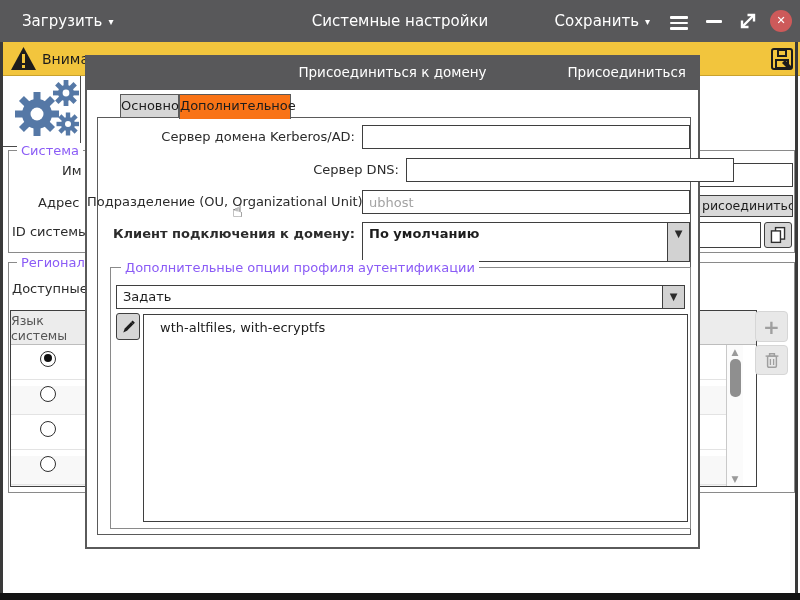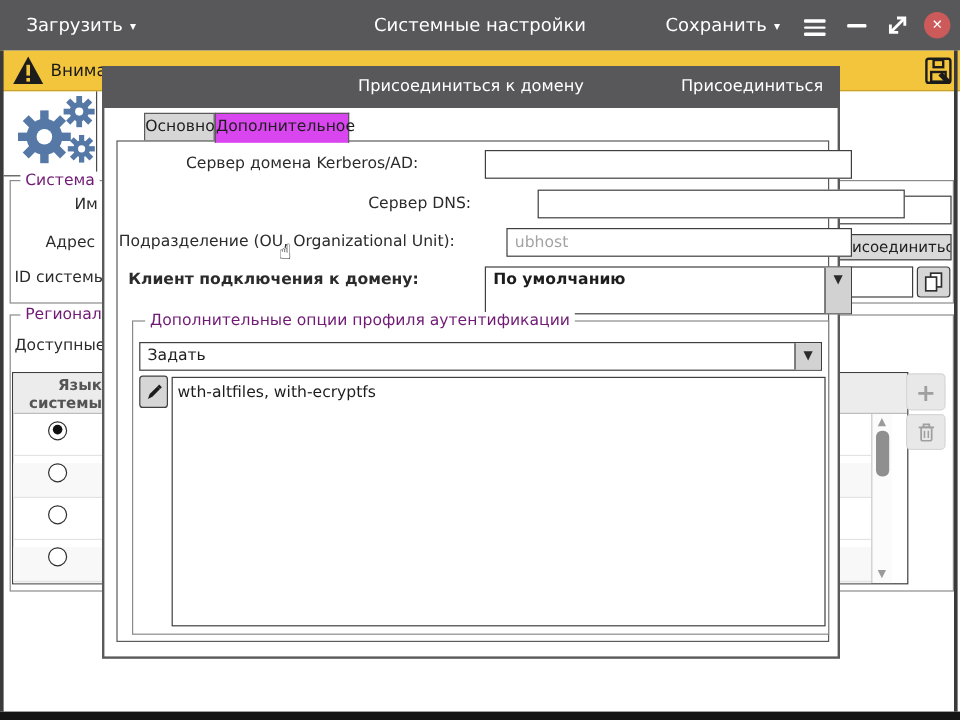--- a/index.html
+++ b/index.html
@@ -25,35 +25,35 @@
   
   .win { left:0; top:76px; width:800px; height:517px; background:#fff; z-index:1; }
   .win-border-l { left:0; top:42px; width:3px; height:551px; background:#3a3a3a; z-index:3;}
   .win-border-r { left:795px; top:42px; width:3px; height:551px; background:#3a3a3a; z-index:3;}
   .bottom-strip { left:0; top:593px; width:800px; height:7px; background:#141414; z-index:3;}
 
   .gears-box { left:3px; top:0; width:78px; height:71px; border-right:1.5px solid #4a4a4a; border-bottom:1.5px solid #4a4a4a; }
 
   .grp { border:1px solid #8a8a8a; background:transparent; }
   .grp-legend { position:absolute; top:-8px; left:8px; background:#fff; padding:0 4px;
-                font-size:13px; color:#701a75; white-space:nowrap; }
+                font-size:13px; color:#8b5cf6; white-space:nowrap; }
   .frag-label { font-size:13px; color:#2b2b2b; white-space:nowrap; }
 
   .bg-input { background:#fff; border:1.5px solid #3f3f3f; }
   .bg-btn { background:#d9d9d9; border:1.5px solid #3f3f3f; font-size:12.5px; color:#1d1d1d;
             white-space:nowrap; overflow:hidden; }
   .icon-btn-sm { background:#d6d6d6; border:1.5px solid #3f3f3f; border-radius:3px;
                  display:flex; align-items:center; justify-content:center; }
 
   
   .lang-table { left:10px; top:234px; width:747px; height:177px; border:1.5px solid #3f3f3f; background:#fff; overflow:hidden; }
   .lt-header { position:absolute; left:0; top:0; width:100%; height:34px; background:#ececec;
                border-bottom:1.5px solid #bdbdbd; }
-  .lt-header-text { position:absolute; left:0; top:2px; width:74px; text-align:right;
-                    font-size:12.5px; color:#555; line-height:15px;font-weight:bold; }
+  .lt-header-text { position:absolute; left:0; top:2px; width:74px; text-align:left;
+                    font-size:12.5px; color:#555; line-height:15px; }
   .col-div { position:absolute; left:74px; top:0; bottom:0; width:1px; background:#d5d5d5; }
   .lt-rows { position:absolute; left:0; top:34px; width:715px; bottom:0; }
   .lang-row { height:29px; border-bottom:1px solid #e3e3e3; }
   .lang-row:nth-child(even) { background:#f8f8f8; }
   .lang-row .radio { margin:6px 0 0 29px; }
   .partial-row { height:26px; background:#f3f3f3; }
   .radio { display:block; width:16px; height:16px; border:1.8px solid #2f2f2f; border-radius:50%; background:#fff; }
   .radio.sel::after { content:""; display:block; width:8px; height:8px; margin:2.2px auto 0; border-radius:50%; background:#111; }
 
   .lt-scroll { position:absolute; left:715px; top:34px; bottom:0; width:17px;
@@ -65,42 +65,42 @@
                   display:flex; align-items:center; justify-content:center; color:#9f9f9f; }
 
   
   .dialog { left:85px; top:55px; width:615px; height:494px; background:#fff;
             border:2px solid #5a5a5a; z-index:5; }
   .dlg-header { position:absolute; left:-2px; top:-2px; width:615px; height:35px; background:#58585a; color:#fff; }
   .dlg-h-text { position:absolute; top:0; font-size:13.5px; line-height:35px; white-space:nowrap; }
   .tab { position:absolute; top:37px; height:24px; border:1.5px solid #5a5a5a;
          font-size:13px; text-align:center; line-height:21px; color:#1d1d1d; }
   .tab.inactive { background:#d6d6d6; }
-  .tab.active { background:#d946ef; border-bottom:none; height:25px; z-index:2; }
+  .tab.active { background:#f97316; border-bottom:none; height:25px; z-index:2; }
   .panel { position:absolute; left:10px; top:60px; width:594px; height:418px; border:1.5px solid #5a5a5a; background:#fff; }
 
-  .frow { position:absolute; left:12px; width:100%; height:24px; display:flex;gap:48px; }
+  .frow { position:absolute; left:0; width:100%; height:24px; display:flex; }
   .flabel { width:272px; text-align:right; padding-right:4px; font-size:13px; color:#2b2b2b;
             line-height:24px; white-space:nowrap; }
   .finput { position:relative; margin-left:3px; width:328px; height:24px; background:#fff;
             border:1.5px solid #3f3f3f; font-size:13px; padding:0 6px; font-family:"DejaVu Sans",sans-serif; color:#222;}
   .finput::placeholder { color:#a3a3a3; opacity:1; }
   .selectbox { position:relative; margin-left:3px; width:328px; height:40px; border:1.5px solid #3f3f3f;
                background:#fff; display:flex; }
   .sel-text { flex:1; font-size:13px; line-height:21px; padding:0 6px; color:#1d1d1d;
               white-space:nowrap; overflow:hidden; }
   .sel-arrow { width:22px; background:#d2d2d2; border-left:1.5px solid #3f3f3f; text-align:center;
                font-size:10px; line-height:21px; color:#2b2b2b; }
 
   .auth-grp { position:absolute; left:23px; top:210px; width:581px; height:262px; border:1px solid #8a8a8a; }
   .auth-select { position:absolute; left:5px; top:17px; right:5px; height:24px; border:1.5px solid #3f3f3f; display:flex; background:#fff;}
   .pencil-btn { position:absolute; left:5px; top:45px; width:24px; height:27px; }
   .options-area { position:absolute; left:32px; top:46px; width:545px; height:208px;
                   border:1.5px solid #3f3f3f; background:#fff; font-size:13px; color:#1d1d1d;
-                  padding:5px 4px; }
+                  padding:5px 16px; }
   .cursor-glyph { font-size:18px; color:#1a1a1a; z-index:7; }
 </style>
 </head>
 <body>
 
 <div id="stage">
 
   <div class="abs topbar">
     <div class="abs tb-text" style="left:22px;top:0;">
       <span>Загрузить</span><span class="caret">▾</span>

